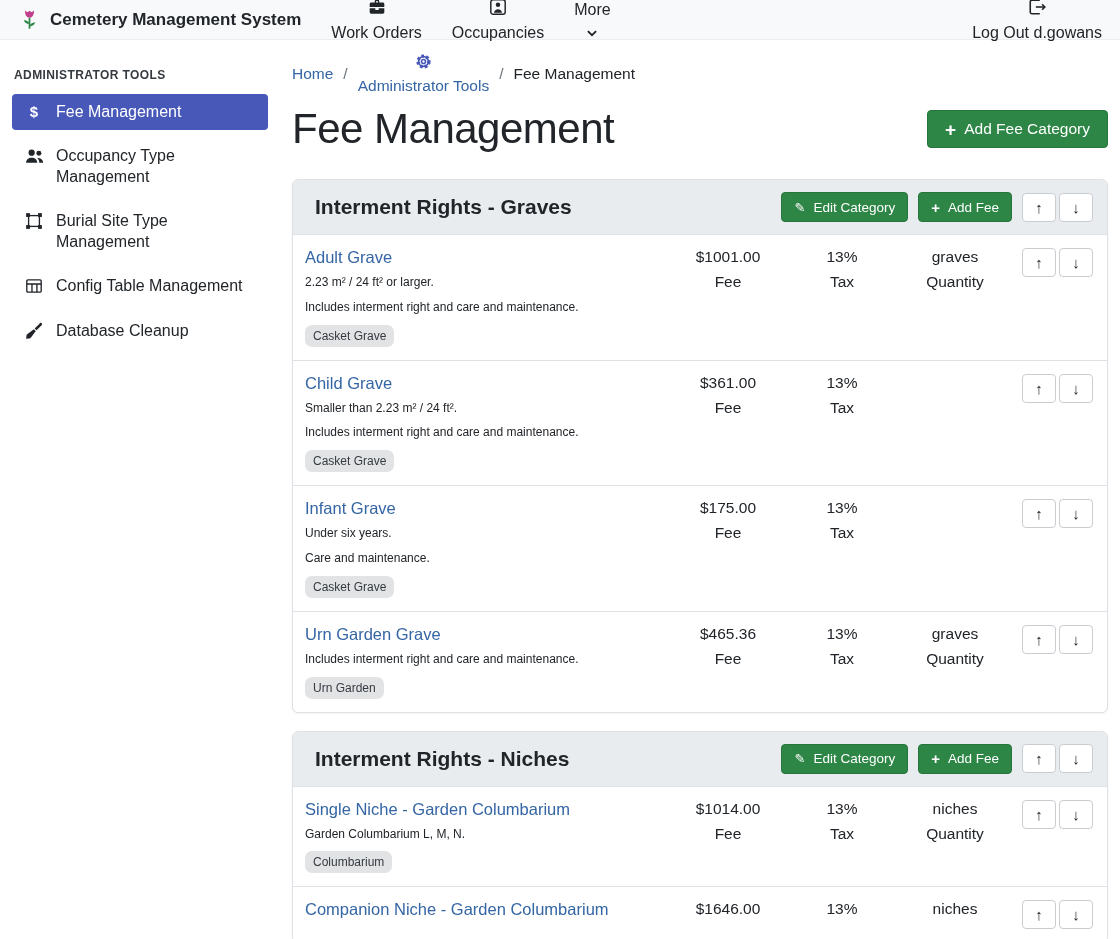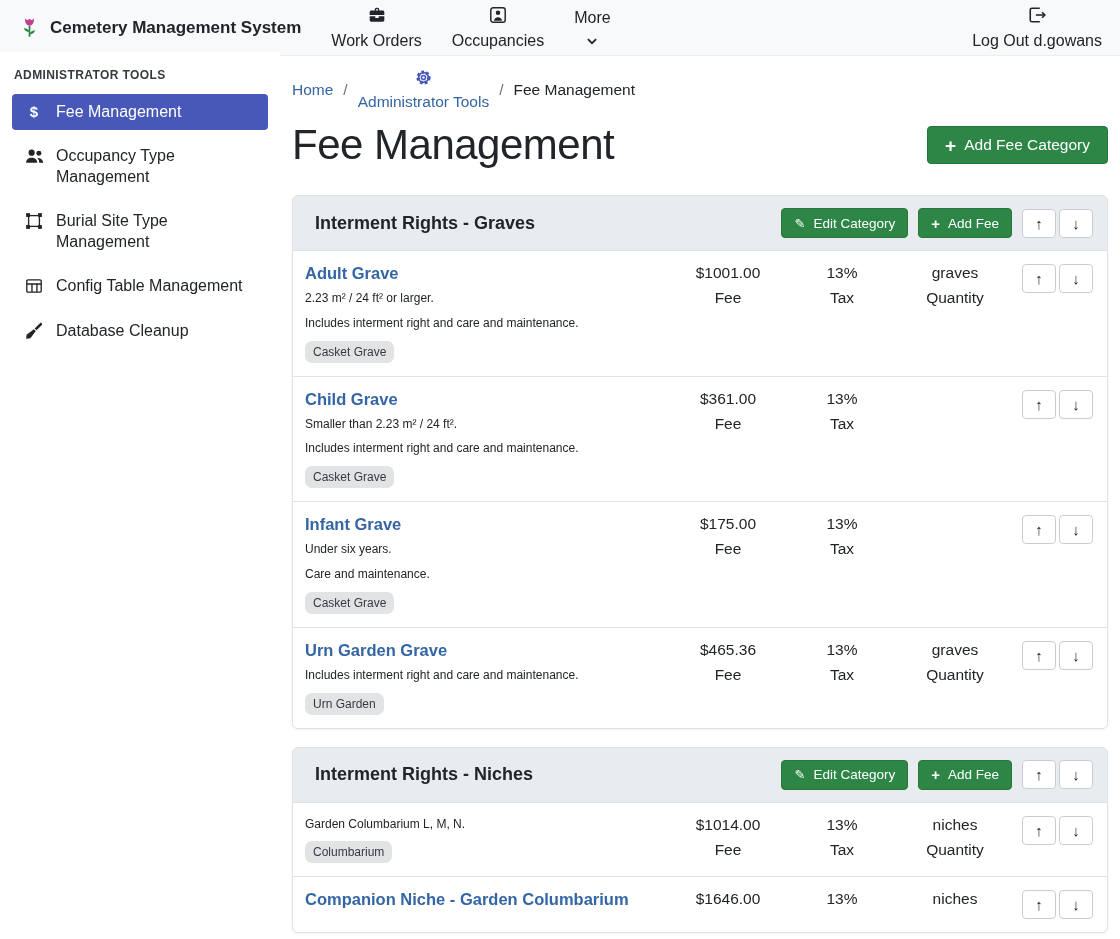--- a/index.html
+++ b/index.html
@@ -9,21 +9,21 @@
   *{box-sizing:border-box;}
   html,body{margin:0;padding:0;}
   body{
     width:1120px;height:939px;overflow:hidden;background:#fff;color:var(--text);
     font-family:"Liberation Sans","DejaVu Sans",sans-serif;font-size:16px;position:relative;
   }
   a{text-decoration:none;color:inherit;flex-direction:column;}
   button{font-family:inherit;}
 
   
-  .navbar{height:56px;background:var(--navbar-bg);border-bottom:1px solid #ebedef;
+  .navbar{height:40px;background:var(--navbar-bg);border-bottom:1px solid #ebedef;
     display:flex;align-items:center;padding:0 18px;gap:30px;}
   .brand{display:flex;align-items:center;gap:9px;font-weight:700;font-size:17px;color:var(--text);cursor:pointer;}
   .nav-link{display:flex;align-items:center;gap:8px;font-size:16px;color:var(--text);cursor:pointer;}
   .nav-ico{display:flex;align-items:center;color:var(--text);}
   .logout{margin-left:auto;}
 
   
   .sidebar{position:absolute;top:52px;left:0;width:280px;bottom:0;background:#fff;padding:12px 12px;}
   .side-heading{font-size:12px;font-weight:600;letter-spacing:.4px;color:#343a40;margin:4px 2px 12px;}
   .side-item{display:flex;align-items:flex-start;gap:12px;padding:8px 12px;border-radius:4px;
@@ -53,27 +53,27 @@
 
   .btn-pair{display:flex;gap:3px;}
   .btn-arrow{background:#fff;border:1px solid #c9cdd2;border-radius:4px;width:34px;height:29px;
     display:flex;align-items:center;justify-content:center;font-size:15px;color:var(--text);cursor:pointer;padding:0;}
 
   
   .card{border:1px solid var(--border);border-radius:6px;margin-bottom:18px;background:#fff;
     box-shadow:0 1px 3px rgba(0,0,0,.05);overflow:hidden;}
   .card-header{background:var(--header-bg);border-bottom:1px solid var(--border);
     padding:12px 14px 12px 22px;display:flex;align-items:center;}
-  .card-title{font-size:18px;font-weight:600;margin:0;flex:1;color:var(--text);}
+  .card-title{font-size:21px;font-weight:600;margin:0;flex:1;color:var(--text);}
   .header-actions{display:flex;align-items:center;gap:10px;}
 
   .fee-row{display:grid;grid-template-columns:1fr 118px 98px 116px 74px;column-gap:6px;
     padding:13px 14px 13px 12px;align-items:start;}
   .fee-row + .fee-row{border-top:1px solid var(--border);}
-  .fee-name{color:var(--link);font-weight:700;font-size:16.5px;display:inline-block;margin-bottom:7px;cursor:pointer;}
+  .fee-name{color:var(--link);font-weight:400;font-size:16.5px;display:inline-block;margin-bottom:7px;cursor:pointer;}
   .fee-desc{font-size:12px;color:#212529;margin-bottom:8px;line-height:1.4;}
   .badge{display:inline-block;background:var(--badge-bg);color:#343a40;font-size:12px;
     padding:4px 8px;border-radius:7px;margin-top:1px;}
   .num-col{text-align:center;font-size:15.5px;color:var(--text);}
   .num-col .val{margin-bottom:7px;}
   .row-arrows{justify-self:end;}
 </style>
 </head>
 <body>
 
@@ -346,21 +346,21 @@
                 <span>↑</span>
               </button>
               <button class="btn-arrow">
                 <span>↓</span>
               </button>
             </div>
           </div>
         </div>
         <div class="fees">
           <div class="fee-row">
-            <div class="fee-main"><div class="fee-desc">Garden Columbarium L, M, N.</div><div><span class="badge">Columbarium</span></div></div>
+            <div class="fee-main"><a class="fee-name">Single Niche - Garden Columbarium</a><div class="fee-desc">Garden Columbarium L, M, N.</div><div><span class="badge">Columbarium</span></div></div>
             <div class="num-col">
               <div class="val">$1014.00</div>
               <div class="lab">Fee</div>
             </div>
             <div class="num-col">
               <div class="val">13%</div>
               <div class="lab">Tax</div>
             </div>
             <div class="num-col">
               <div class="val">niches</div>

